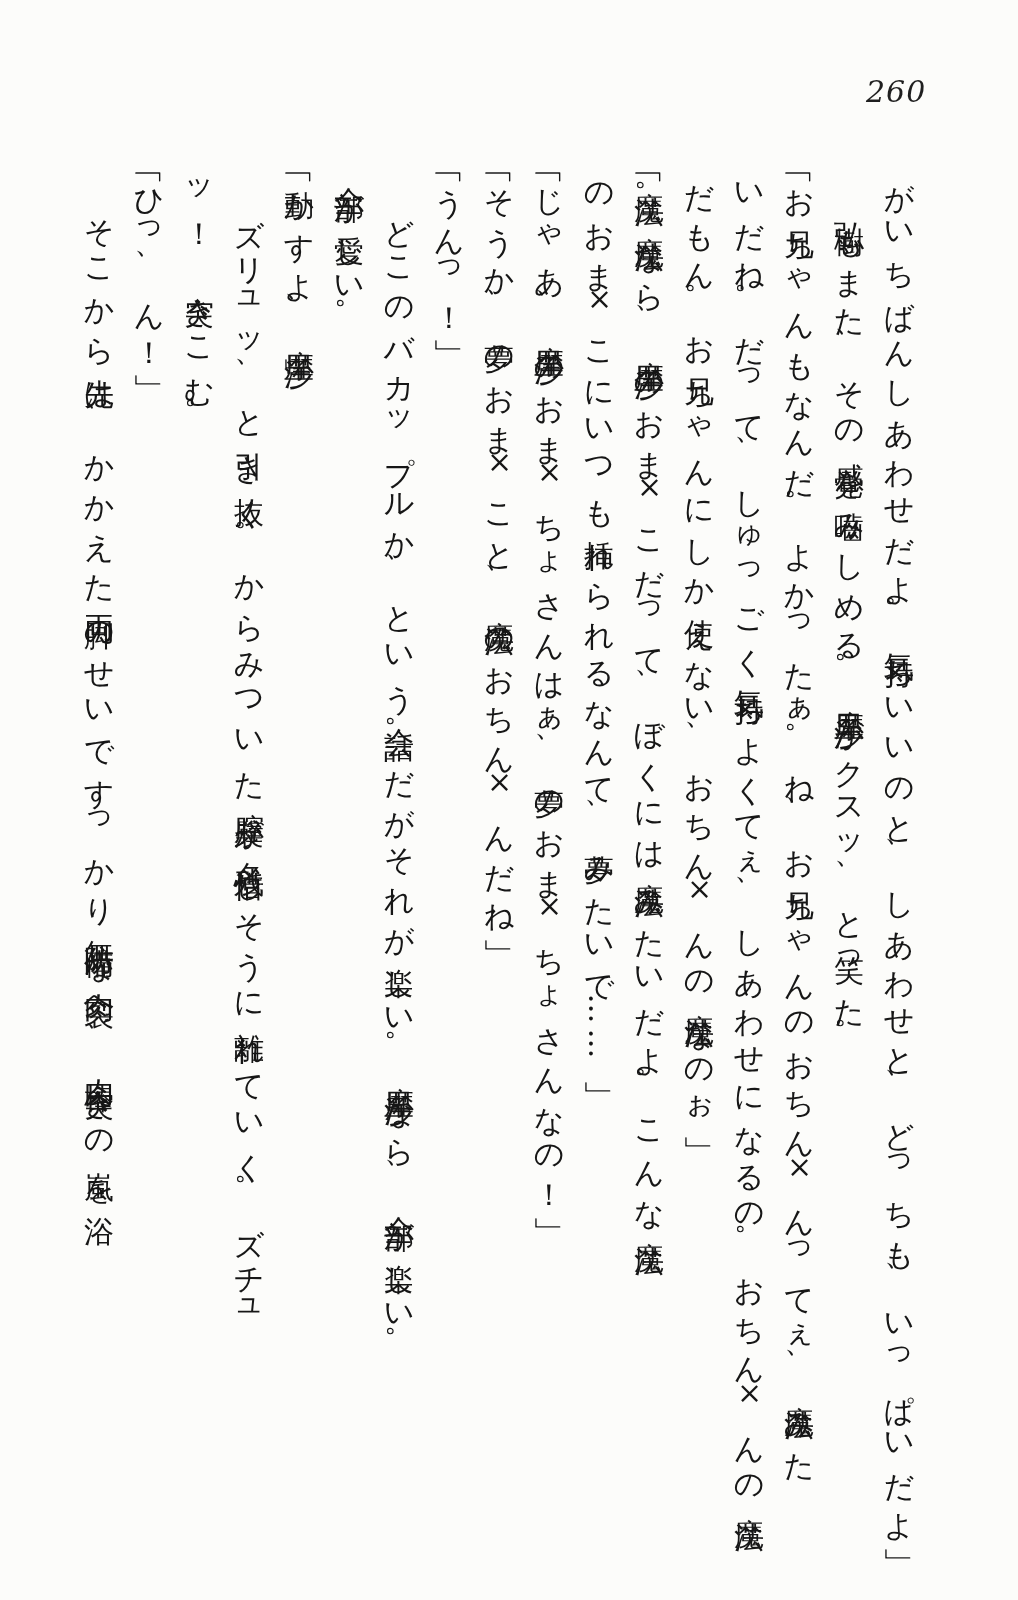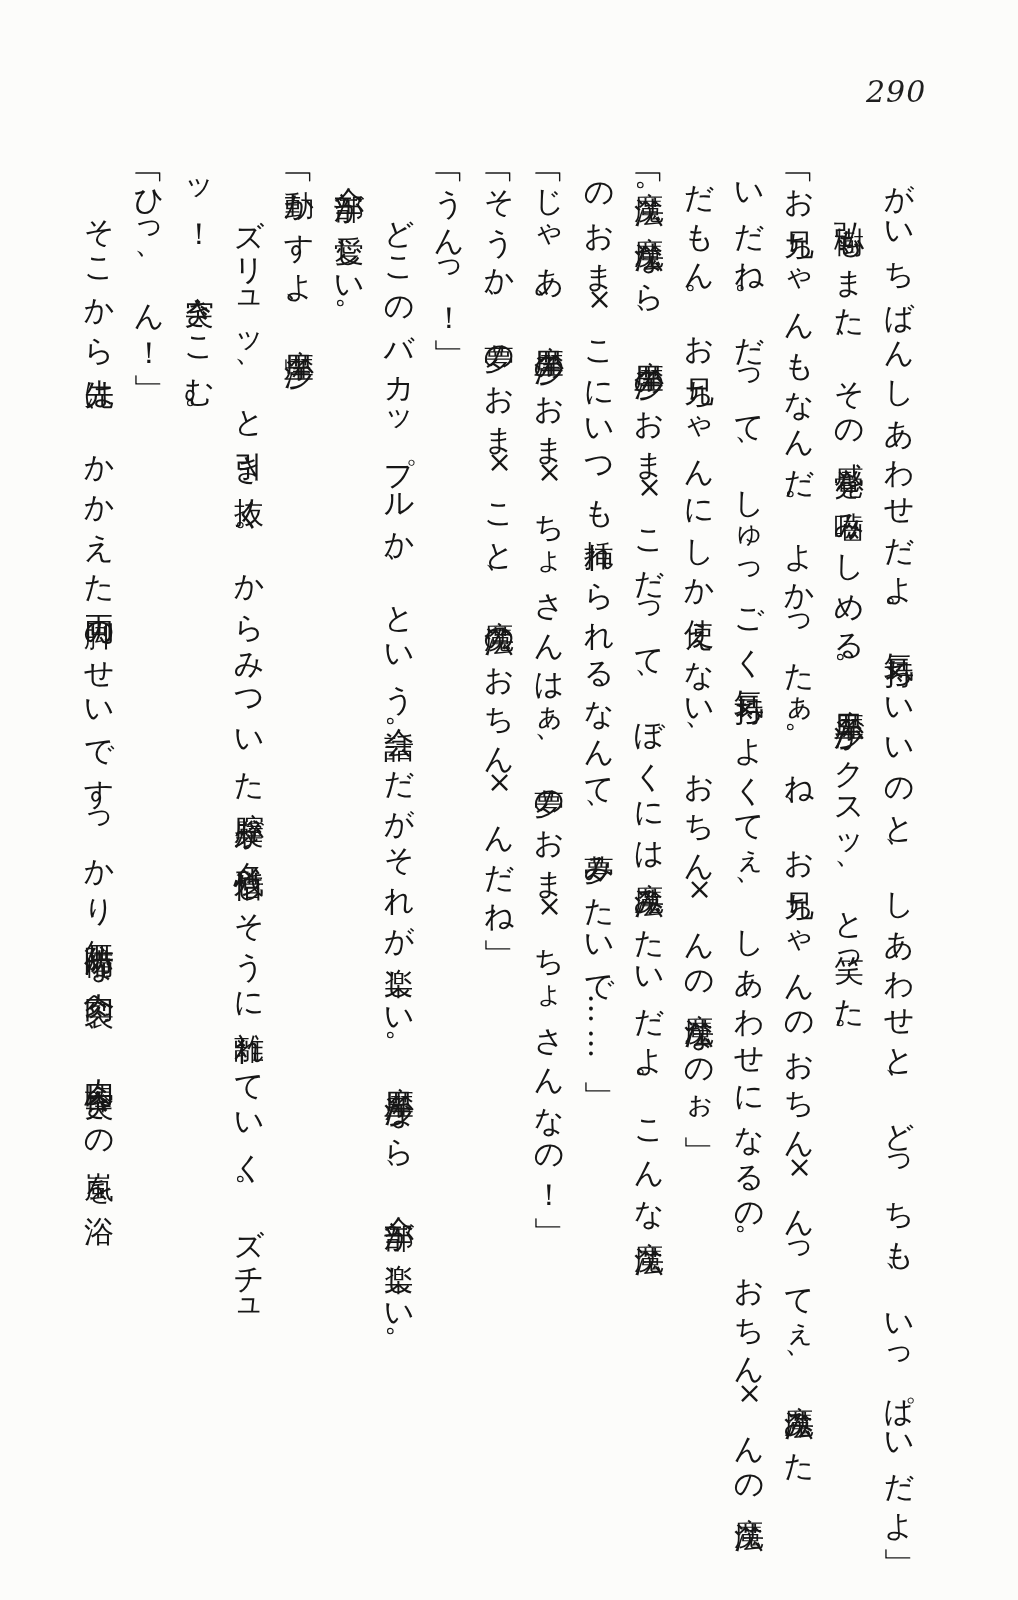--- a/index.html
+++ b/index.html
@@ -45,21 +45,21 @@
     line-height: 50px;        
     letter-spacing: 5px;      
     height: 1340px;
     white-space: pre;
   }
 </style>
 </head>
 <body>
 
 <div class="page">
-  <div class="page-number">290</div>
+  <div class="page-number">260</div>
   <div class="text-block">
       <div class="line">がいちばんしあわせだよ。気持ちいいのと、しあわせと、どっちも、いっぱいだよ」</div>
       <div class="line">　弘樹もまた、その感覚を嚙みしめる。摩里沙がクスッ、と笑った。</div>
       <div class="line">「お兄ちゃんもなんだ。よかったぁ。ね、お兄ちゃんのおちん×んってぇ、魔法みた</div>
       <div class="line">いだね。だって、しゅっごく気持ちよくてぇ、しあわせになるの。おちん×んの魔法</div>
       <div class="line">だもん。お兄ちゃんにしか使えない、おちん×んの魔法なのぉ」</div>
       <div class="line">「魔法。魔法なら、摩里沙のおま×こだって、ぼくには魔法みたいだよ。こんな魔法</div>
       <div class="line">のおま×こにいつも挿れられるなんて、夢みたいで……」</div>
       <div class="line">「じゃあ、摩里沙のおま×ちょさんはぁ、夢のおま×ちょさんなの！」</div>
       <div class="line">「そうか、夢のおま×こと、魔法のおちん×んだね」</div>

